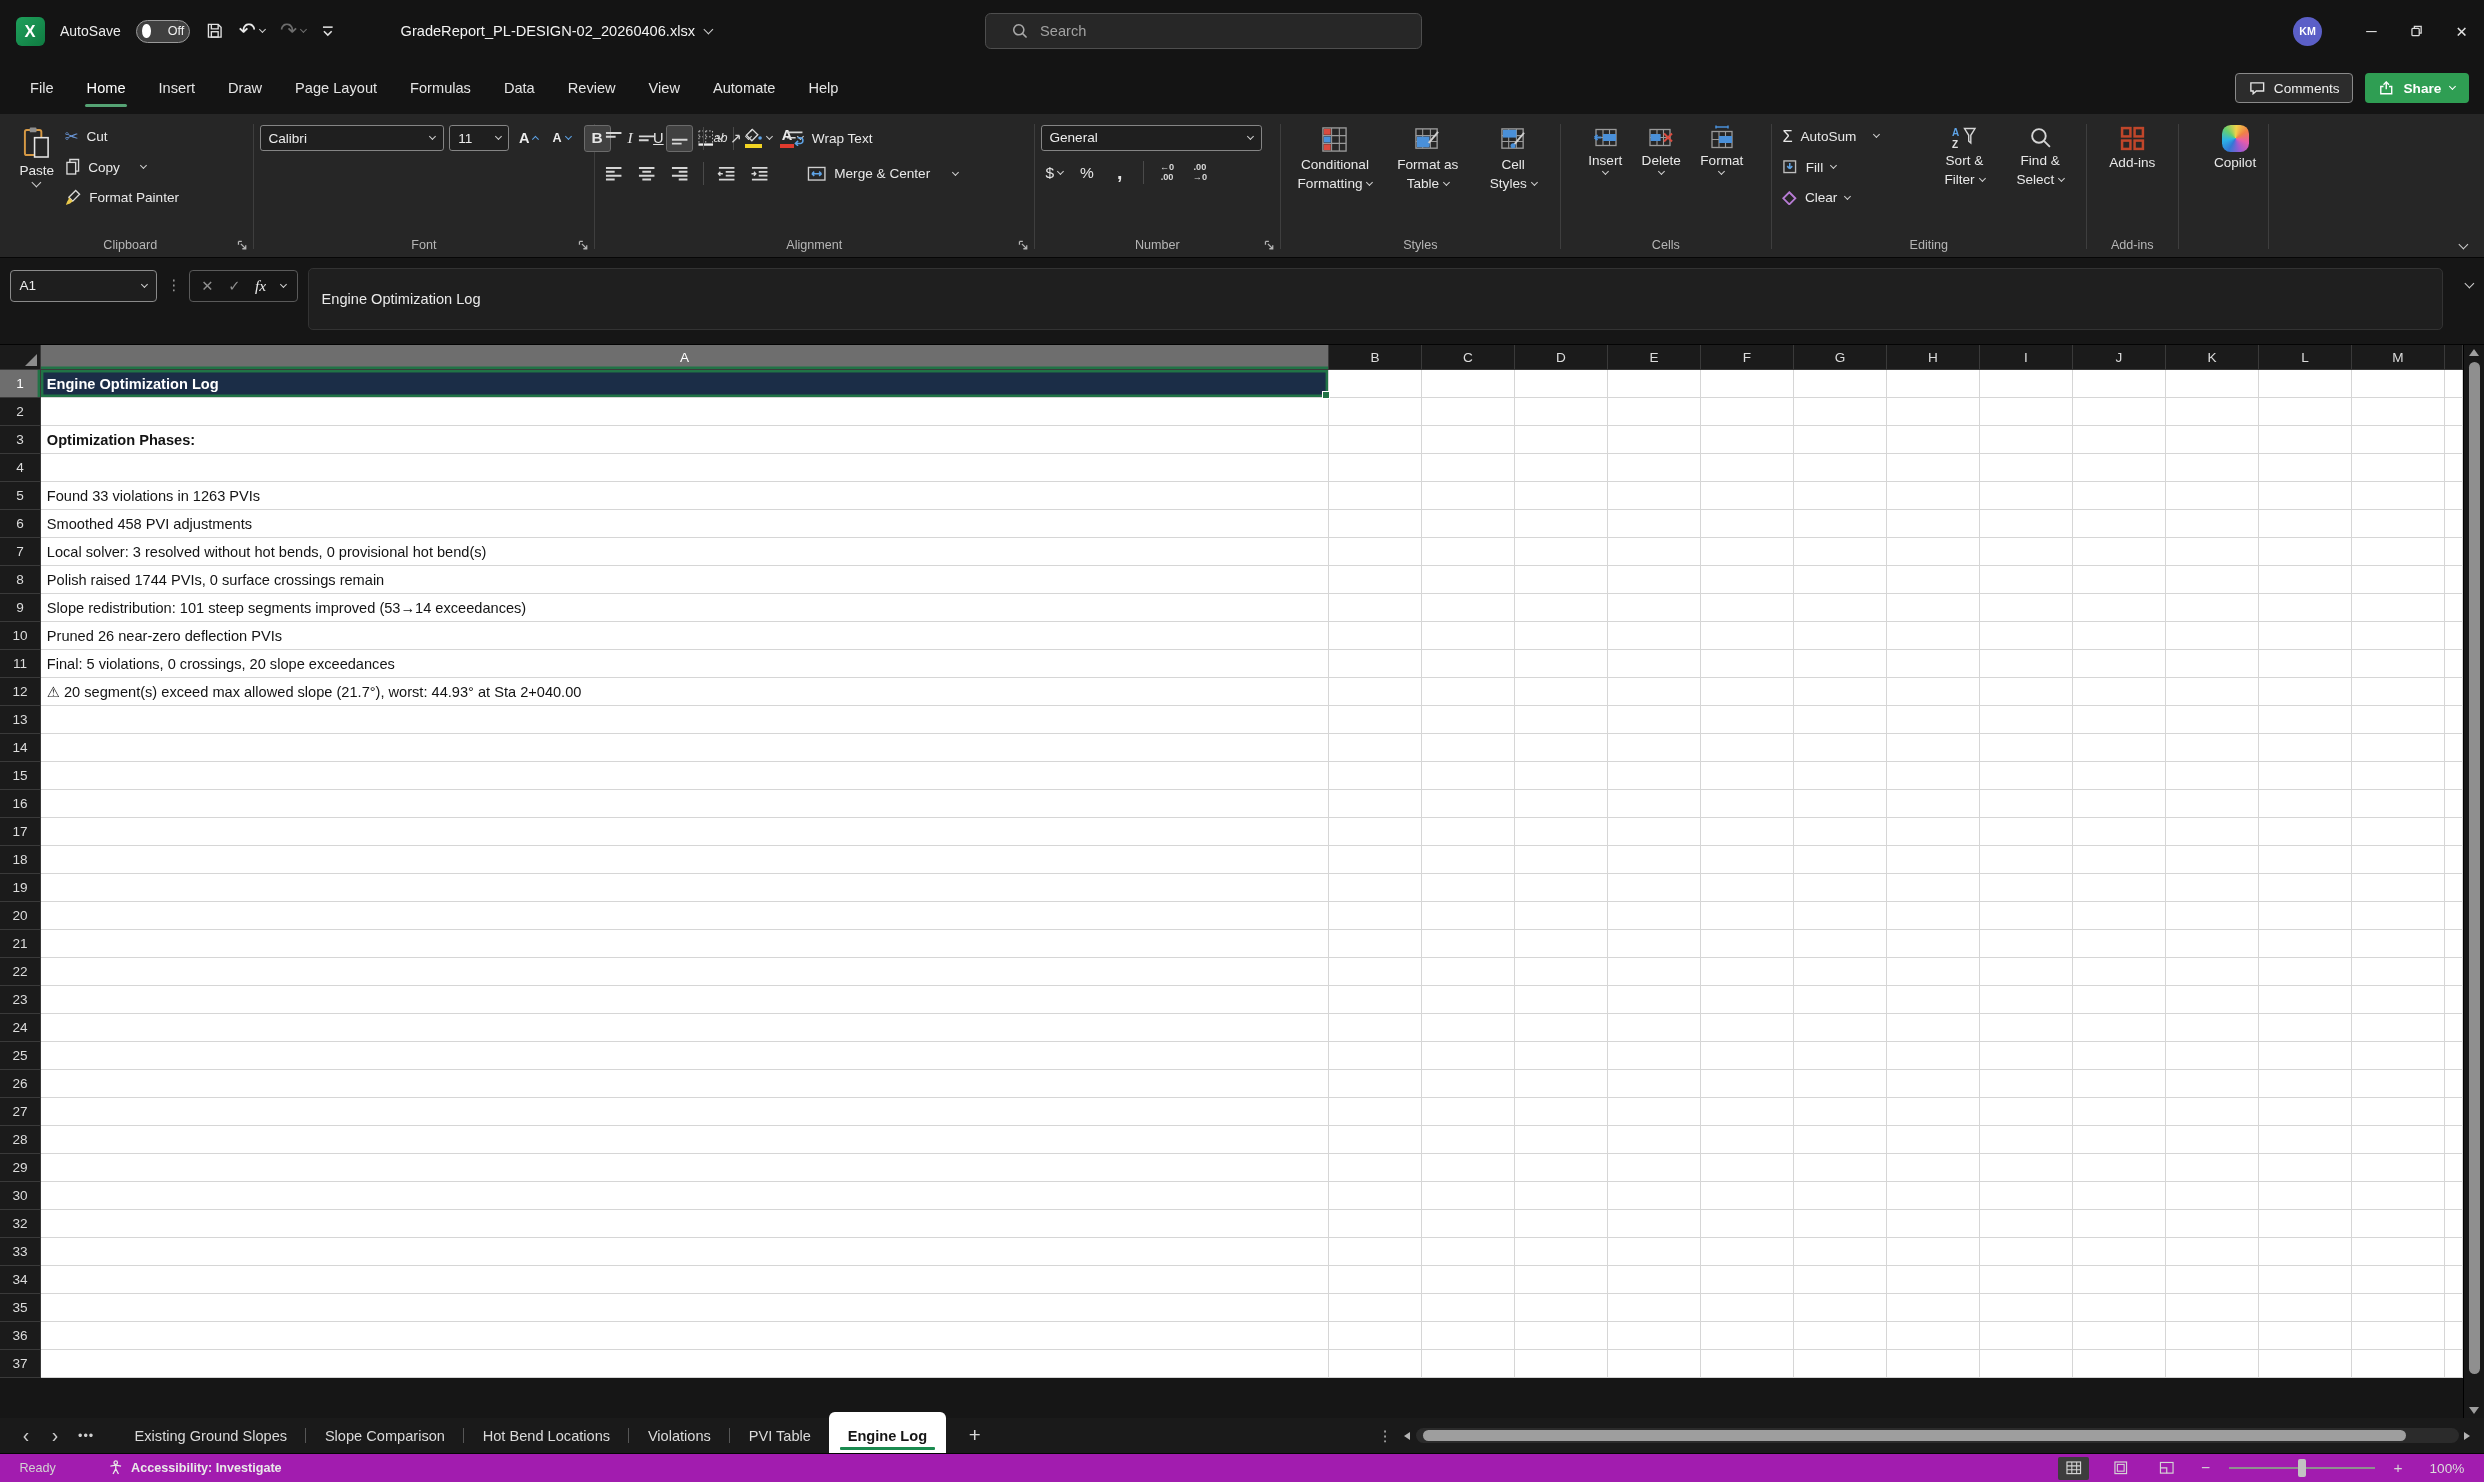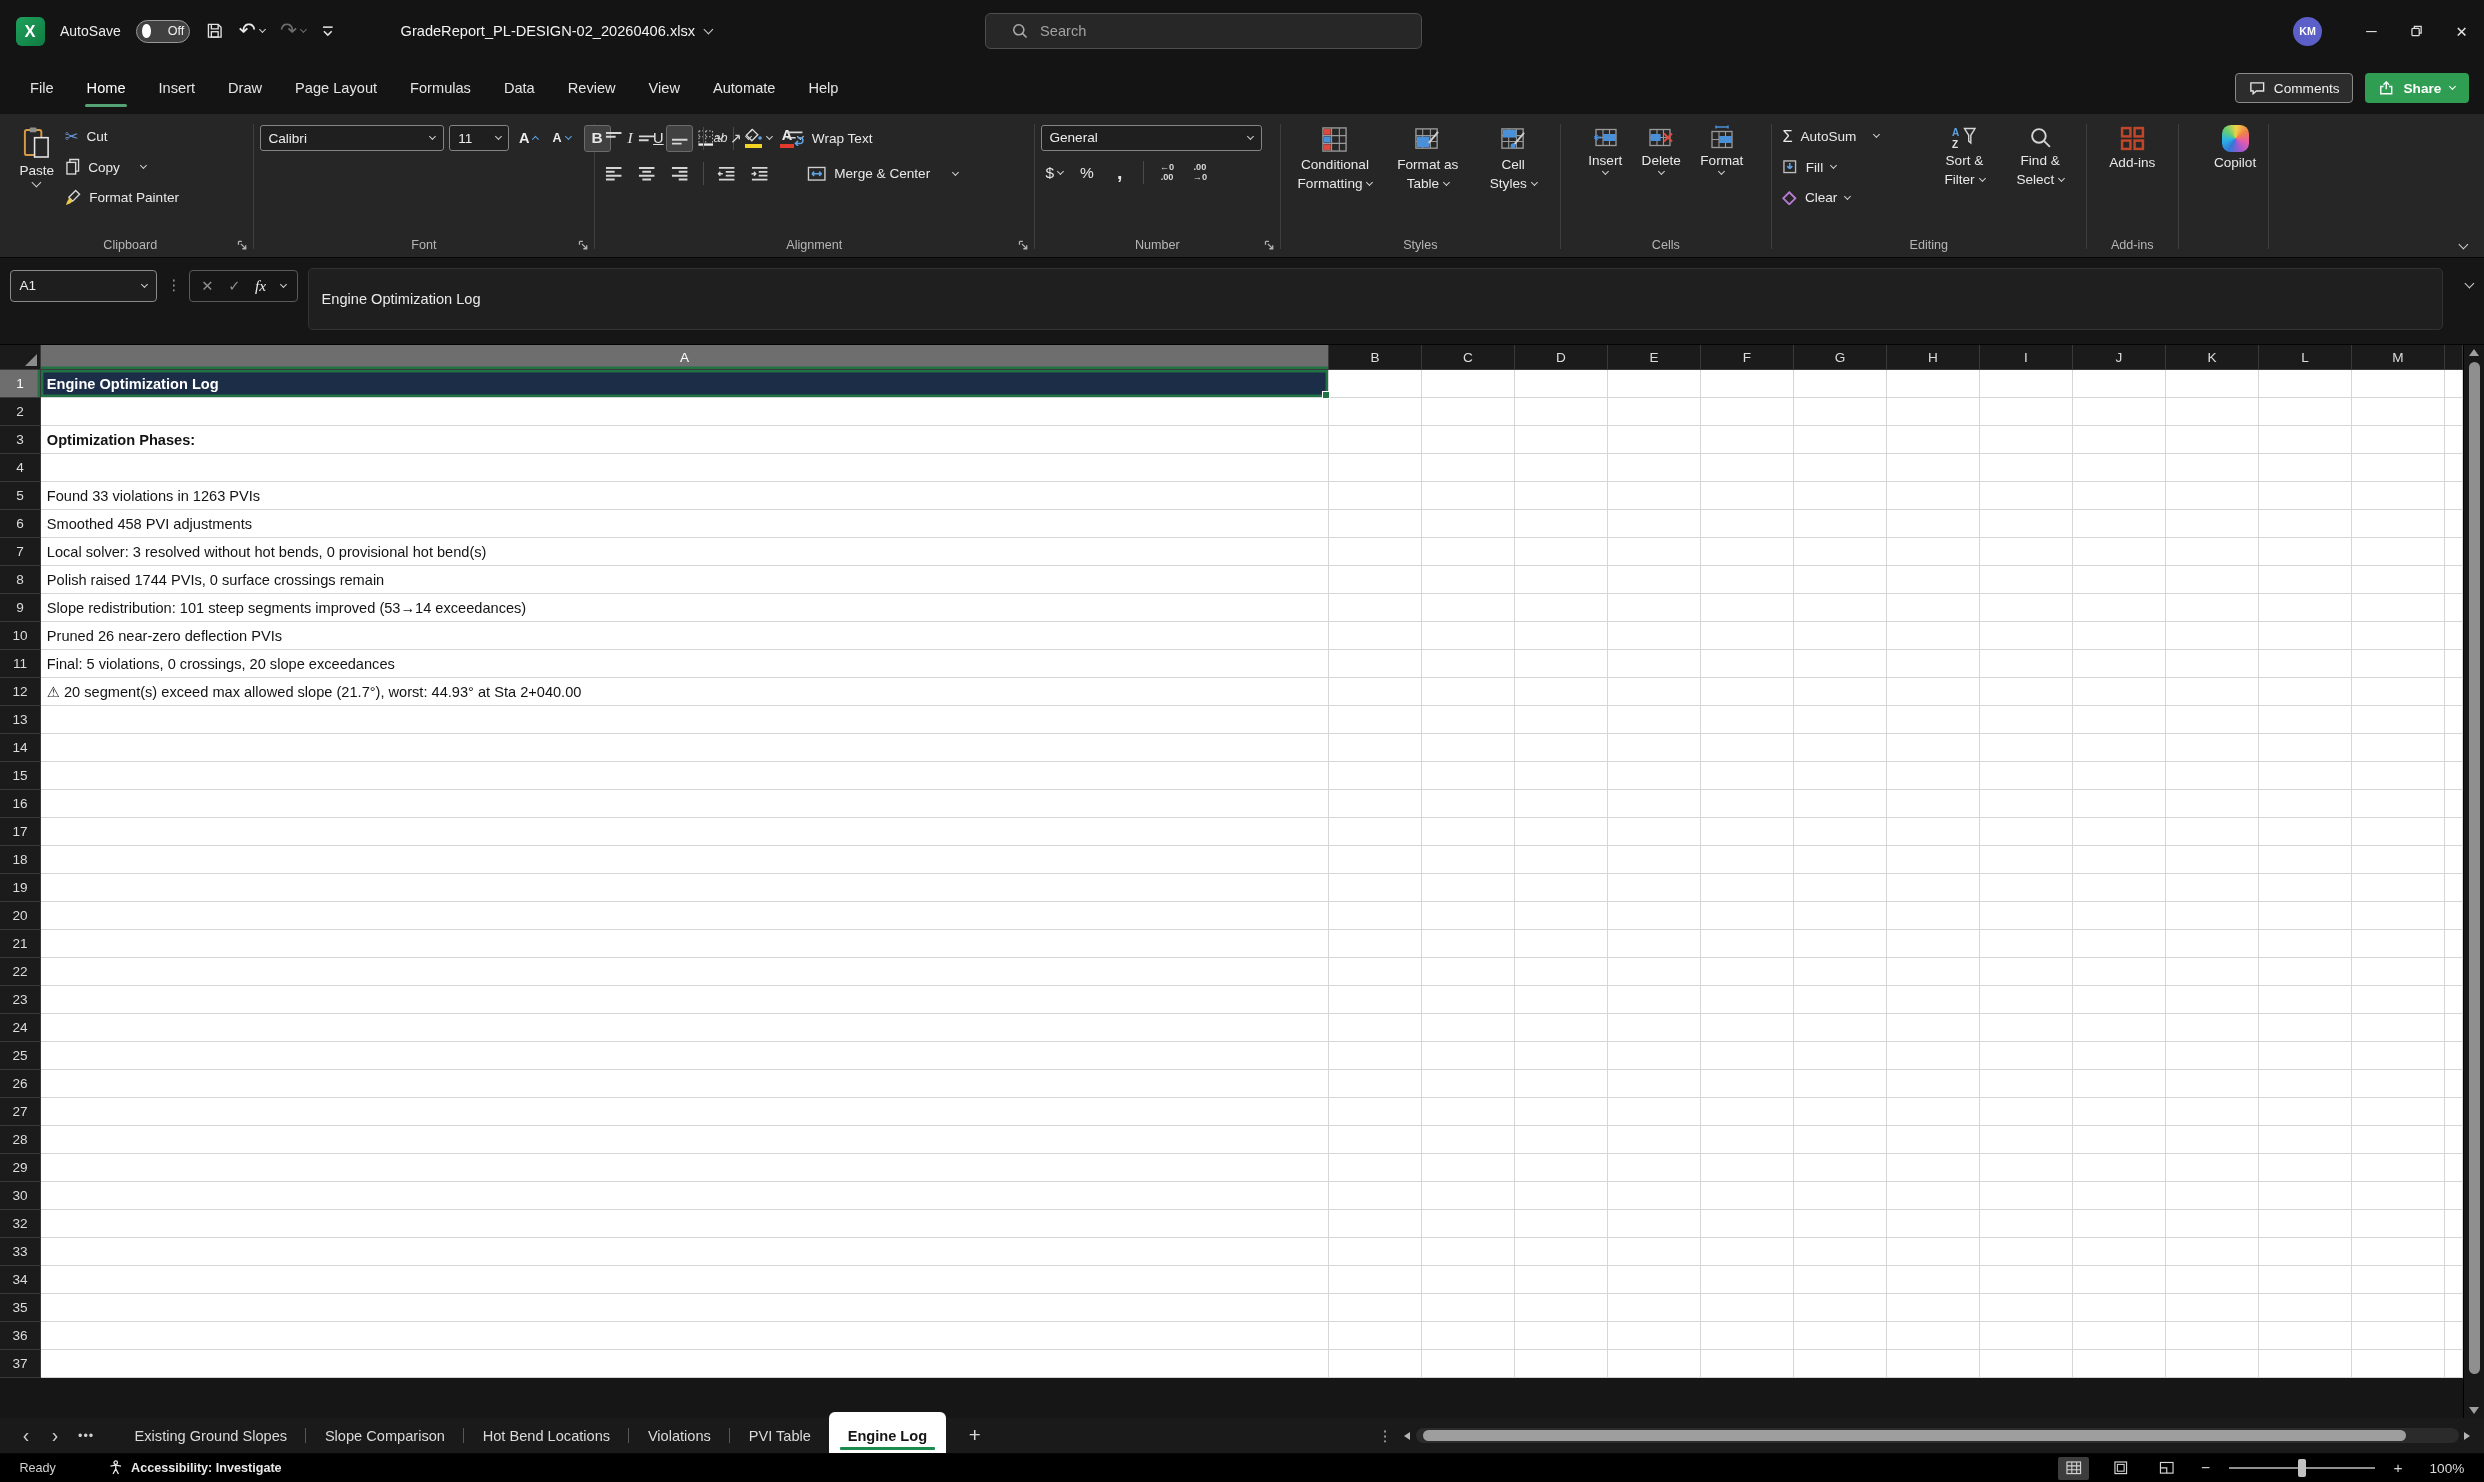--- a/index.html
+++ b/index.html
@@ -118,21 +118,21 @@
   .addsheet{width:35px;display:flex;align-items:center;justify-content:center;color:#d6d6d6;font-size:20.4px;margin-left:11.6px;}
   .sb-spacer{flex:1;}
   .kebab{display:flex;align-items:center;color:#b9b9b9;font-size:14.6px;margin-right:11.6px;}
   .hscroll{display:flex;align-items:center;gap:5.8px;margin-right:13.6px;}
   .tl{width:0;height:0;border-top:4.9px solid transparent;border-bottom:4.9px solid transparent;border-right:6.8px solid #b5b5b5;}
   .trr{width:0;height:0;border-top:4.9px solid transparent;border-bottom:4.9px solid transparent;border-left:6.8px solid #b5b5b5;}
   .htrack{width:1043px;height:14.6px;background:#2b2b2b;border-radius:7.8px;position:relative;}
   .hthumb{position:absolute;left:7.8px;right:53px;top:1.9px;height:10.7px;background:#9e9e9e;border-radius:5.8px;}
 
   
-  .statusbar{height:29px;background:#000000;border-top:1px solid #050505;display:flex;align-items:center;padding:0 9.7px 0 19.4px;color:#d2d2d2;font-size:12.6px;}
+  .statusbar{height:29px;background:#a21caf;border-top:1px solid #050505;display:flex;align-items:center;padding:0 9.7px 0 19.4px;color:#d2d2d2;font-size:12.6px;}
   .acc{display:flex;align-items:center;gap:7.8px;margin-left:52px;font-weight:700;color:#e9e9e9;}
   .sb-right{margin-left:auto;display:flex;align-items:center;gap:15.5px;}
   .viewbtn{width:31px;height:23px;display:flex;align-items:center;justify-content:center;}
   .viewbtn.on{background:#3d3d3d;border-radius:1.9px;}
   .zoomsign{font-size:15.5px;color:#d5d5d5;width:15.5px;text-align:center;}
   .ztrack{width:146px;height:1.9px;background:#8f8f8f;position:relative;}
   .zthumb{position:absolute;left:calc(50% - 3.9px);top:-7.8px;width:7.8px;height:17.5px;background:#c2c2c2;border-radius:1.9px;}
   .zoomlab{width:43px;text-align:right;font-size:13.6px;color:#dcdcdc;margin-right:10px;}
 </style>
 </head>

